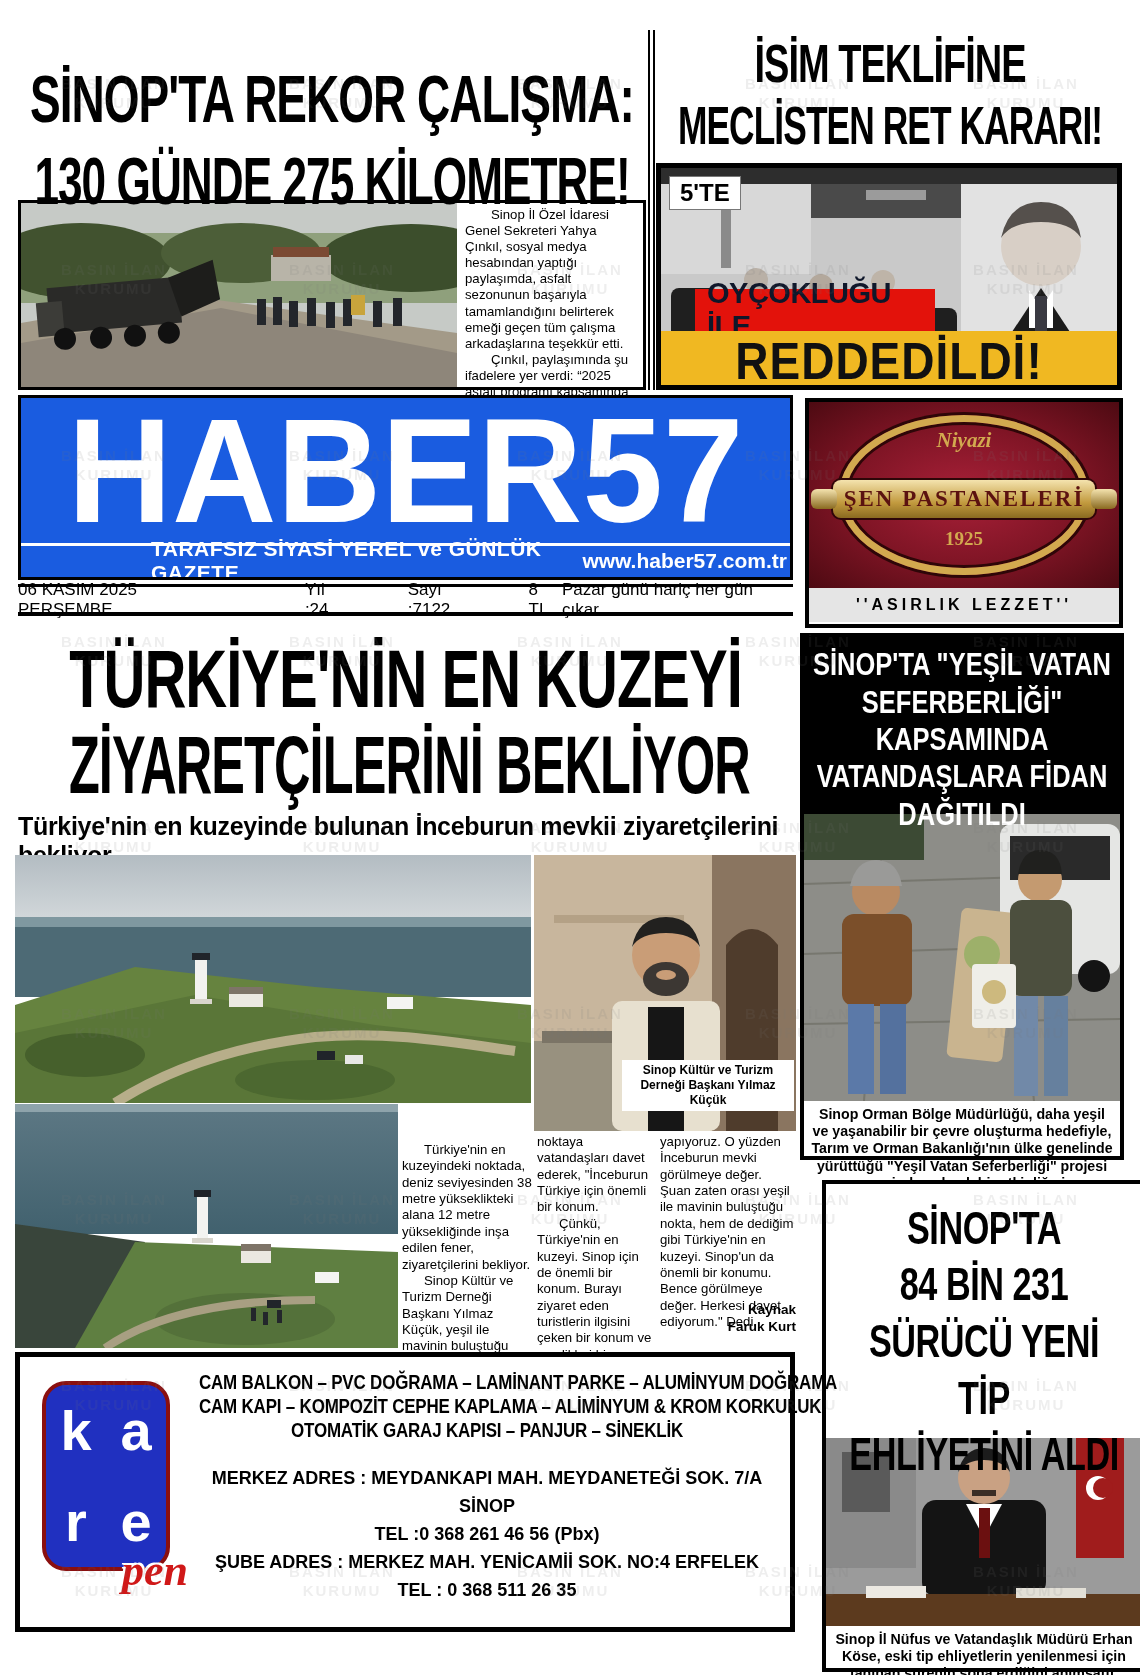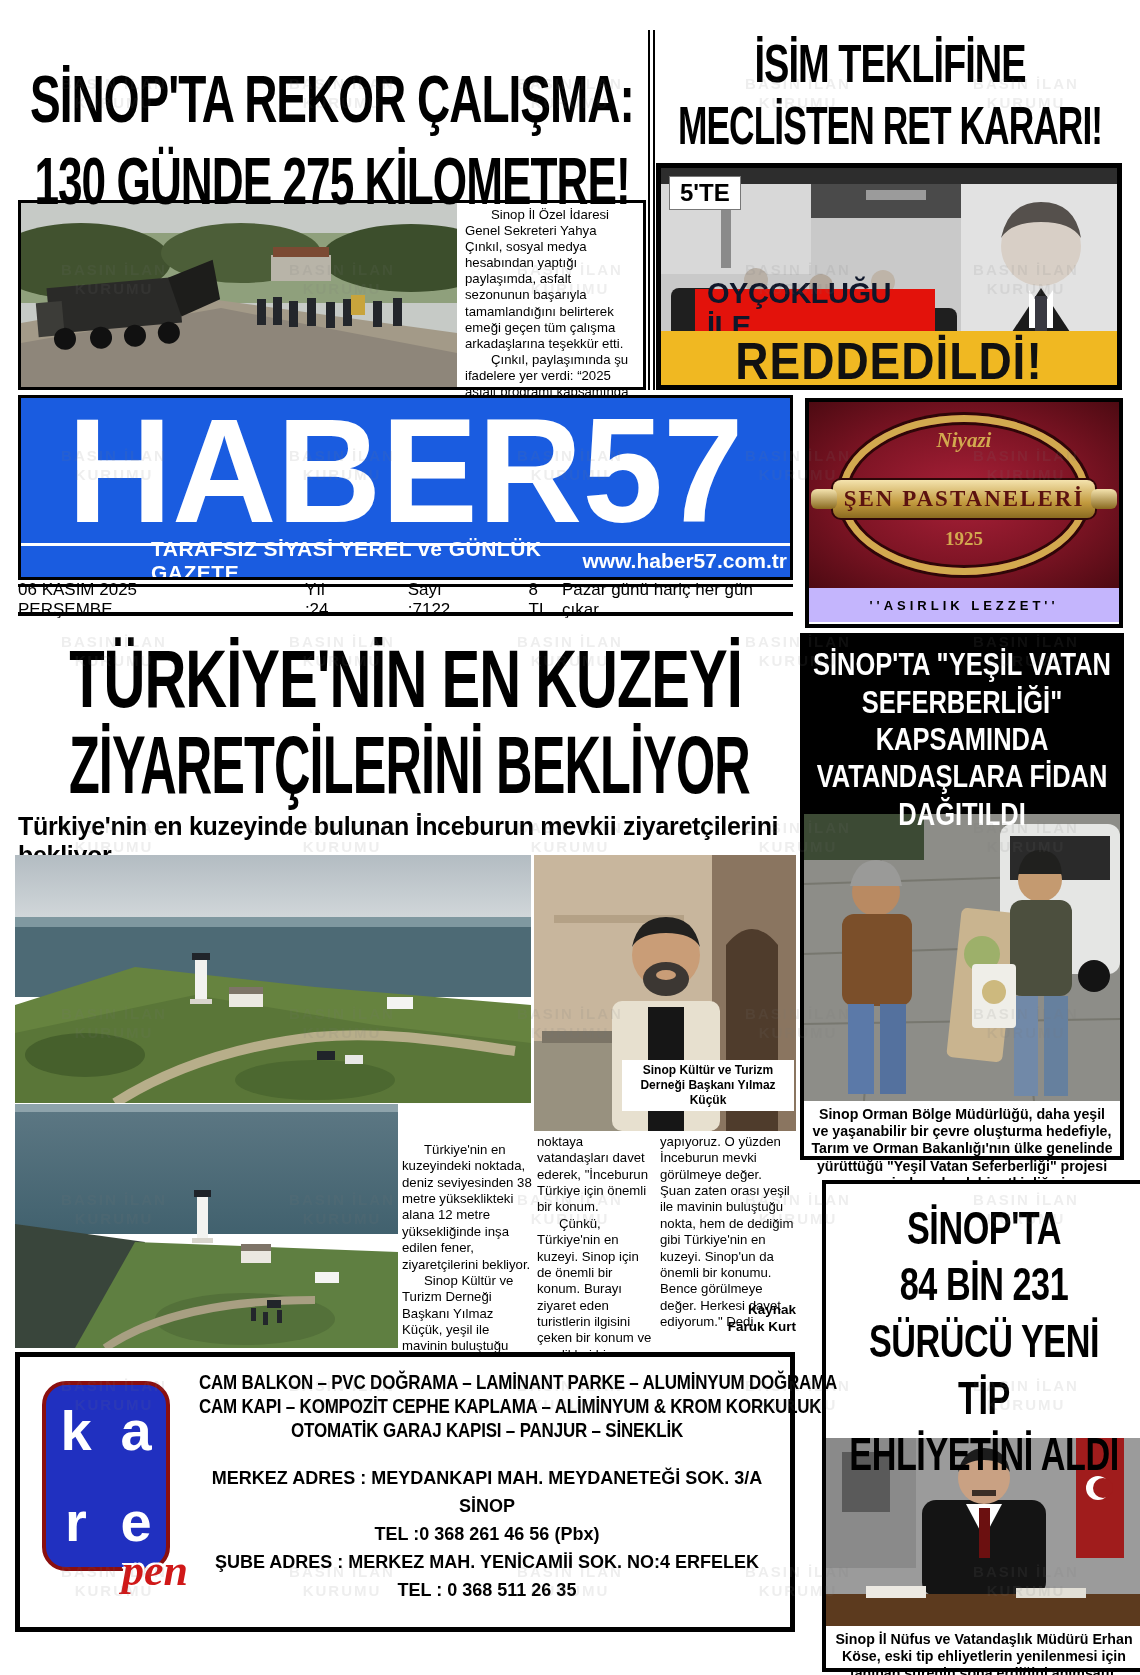--- a/index.html
+++ b/index.html
@@ -68,22 +68,22 @@
   .pastry-top{position:absolute;left:0;right:0;top:26px;text-align:center;color:var(--pastry_gold);
      font-family:"Liberation Serif",serif;font-style:italic;font-weight:bold;font-size:21px;}
   .pastry-pin{position:absolute;left:24px;right:24px;top:78px;height:38px;background:linear-gradient(#f4e3ae,#c29a3e 60%,#8a6a20);
      border-radius:8px;display:flex;align-items:center;justify-content:center;box-shadow:0 0 0 2px #2e0608;}
   .pastry-pin::before,.pastry-pin::after{content:"";position:absolute;top:9px;width:26px;height:20px;
      background:linear-gradient(#f4e3ae,#8a6a20);border-radius:6px;}
   .pastry-pin::before{left:-22px;} .pastry-pin::after{right:-22px;}
   .pastry-name{font-family:"Liberation Serif",serif;font-weight:bold;font-size:23px;color:#5b1210;letter-spacing:2px;}
   .pastry-year{position:absolute;left:0;right:0;top:126px;text-align:center;color:var(--pastry_gold);
      font-family:"Liberation Serif",serif;font-weight:bold;font-size:19px;}
-  .pastry-slogan{height:34px;display:flex;align-items:center;justify-content:center;background:#c4b5fd;
-     font-weight:bold;font-size:13px;letter-spacing:4px;}
+  .pastry-slogan{height:34px;display:flex;align-items:center;justify-content:center;background:#e5e5e5;
+     font-weight:bold;font-size:16px;letter-spacing:4px;}
 
   
   .dateline{position:absolute;left:18px;top:584px;width:775px;height:32px;border-top:3px solid #000;
      border-bottom:4px solid #000;display:flex;align-items:center;font-weight:normal;font-size:17px;}
   .dateline .dl-date{margin-right:70px;}
   .dateline .dl-yil{margin-right:55px;}
   .dateline .dl-sayi{margin-right:40px;}
   .dateline .dl-price{margin-right:0;}
   .dateline .dl-note{margin-left:auto;}
 
@@ -525,21 +525,21 @@
       </div>
       <div class="pen">pen</div>
     </div>
     <div class="ad-main">
       <div class="ad-products">
         <span class="cond">CAM BALKON – PVC DOĞRAMA – LAMİNANT PARKE – ALUMİNYUM DOĞRAMA</span>
         <span class="cond">CAM KAPI – KOMPOZİT CEPHE KAPLAMA – ALİMİNYUM &amp; KROM KORKULUK</span>
         <span class="cond">OTOMATİK GARAJ KAPISI – PANJUR – SİNEKLİK</span>
       </div>
       <div class="ad-addr">
-        <div>MERKEZ ADRES : MEYDANKAPI MAH. MEYDANETEĞİ SOK. 3/A SİNOP</div>
+        <div>MERKEZ ADRES : MEYDANKAPI MAH. MEYDANETEĞİ SOK. 7/A SİNOP</div>
         <div>TEL :0 368 261 46 56 (Pbx)</div>
         <div>ŞUBE ADRES : MERKEZ MAH. YENİCAMİİ SOK. NO:4 ERFELEK</div>
         <div>TEL : 0 368 511 26 35</div>
       </div>
     </div>
   </div>
 
 </div>
 
 </body></html>

